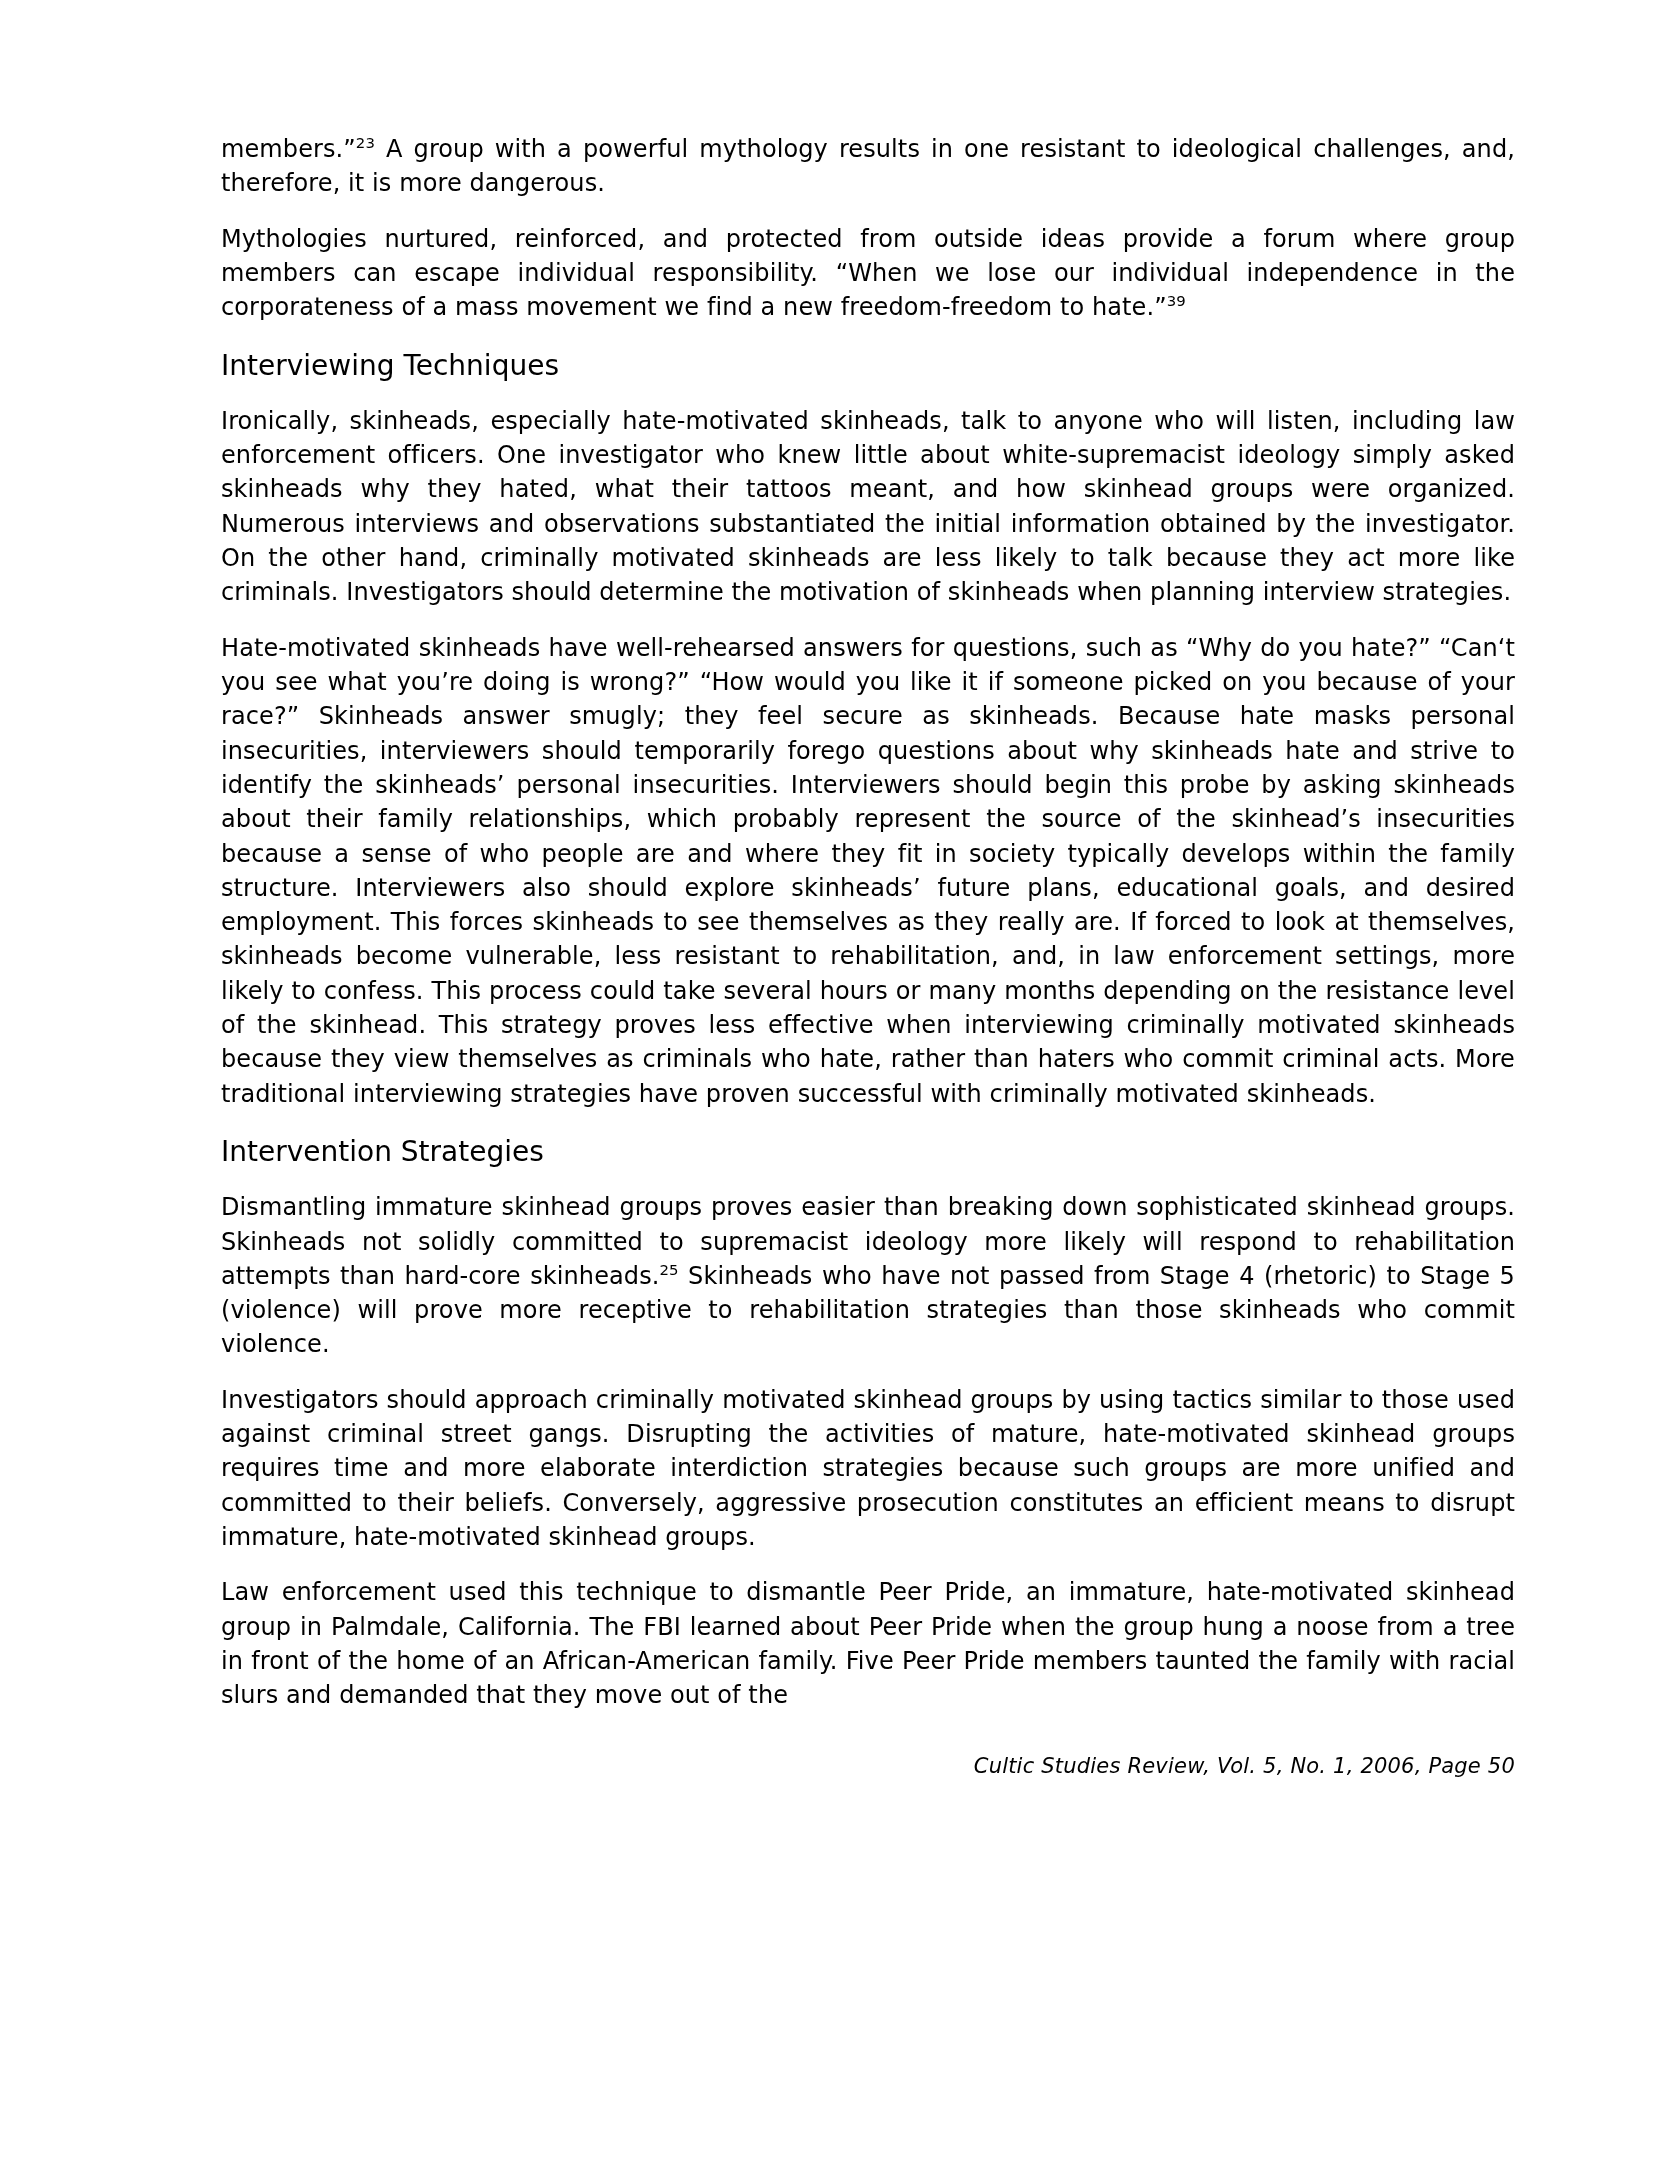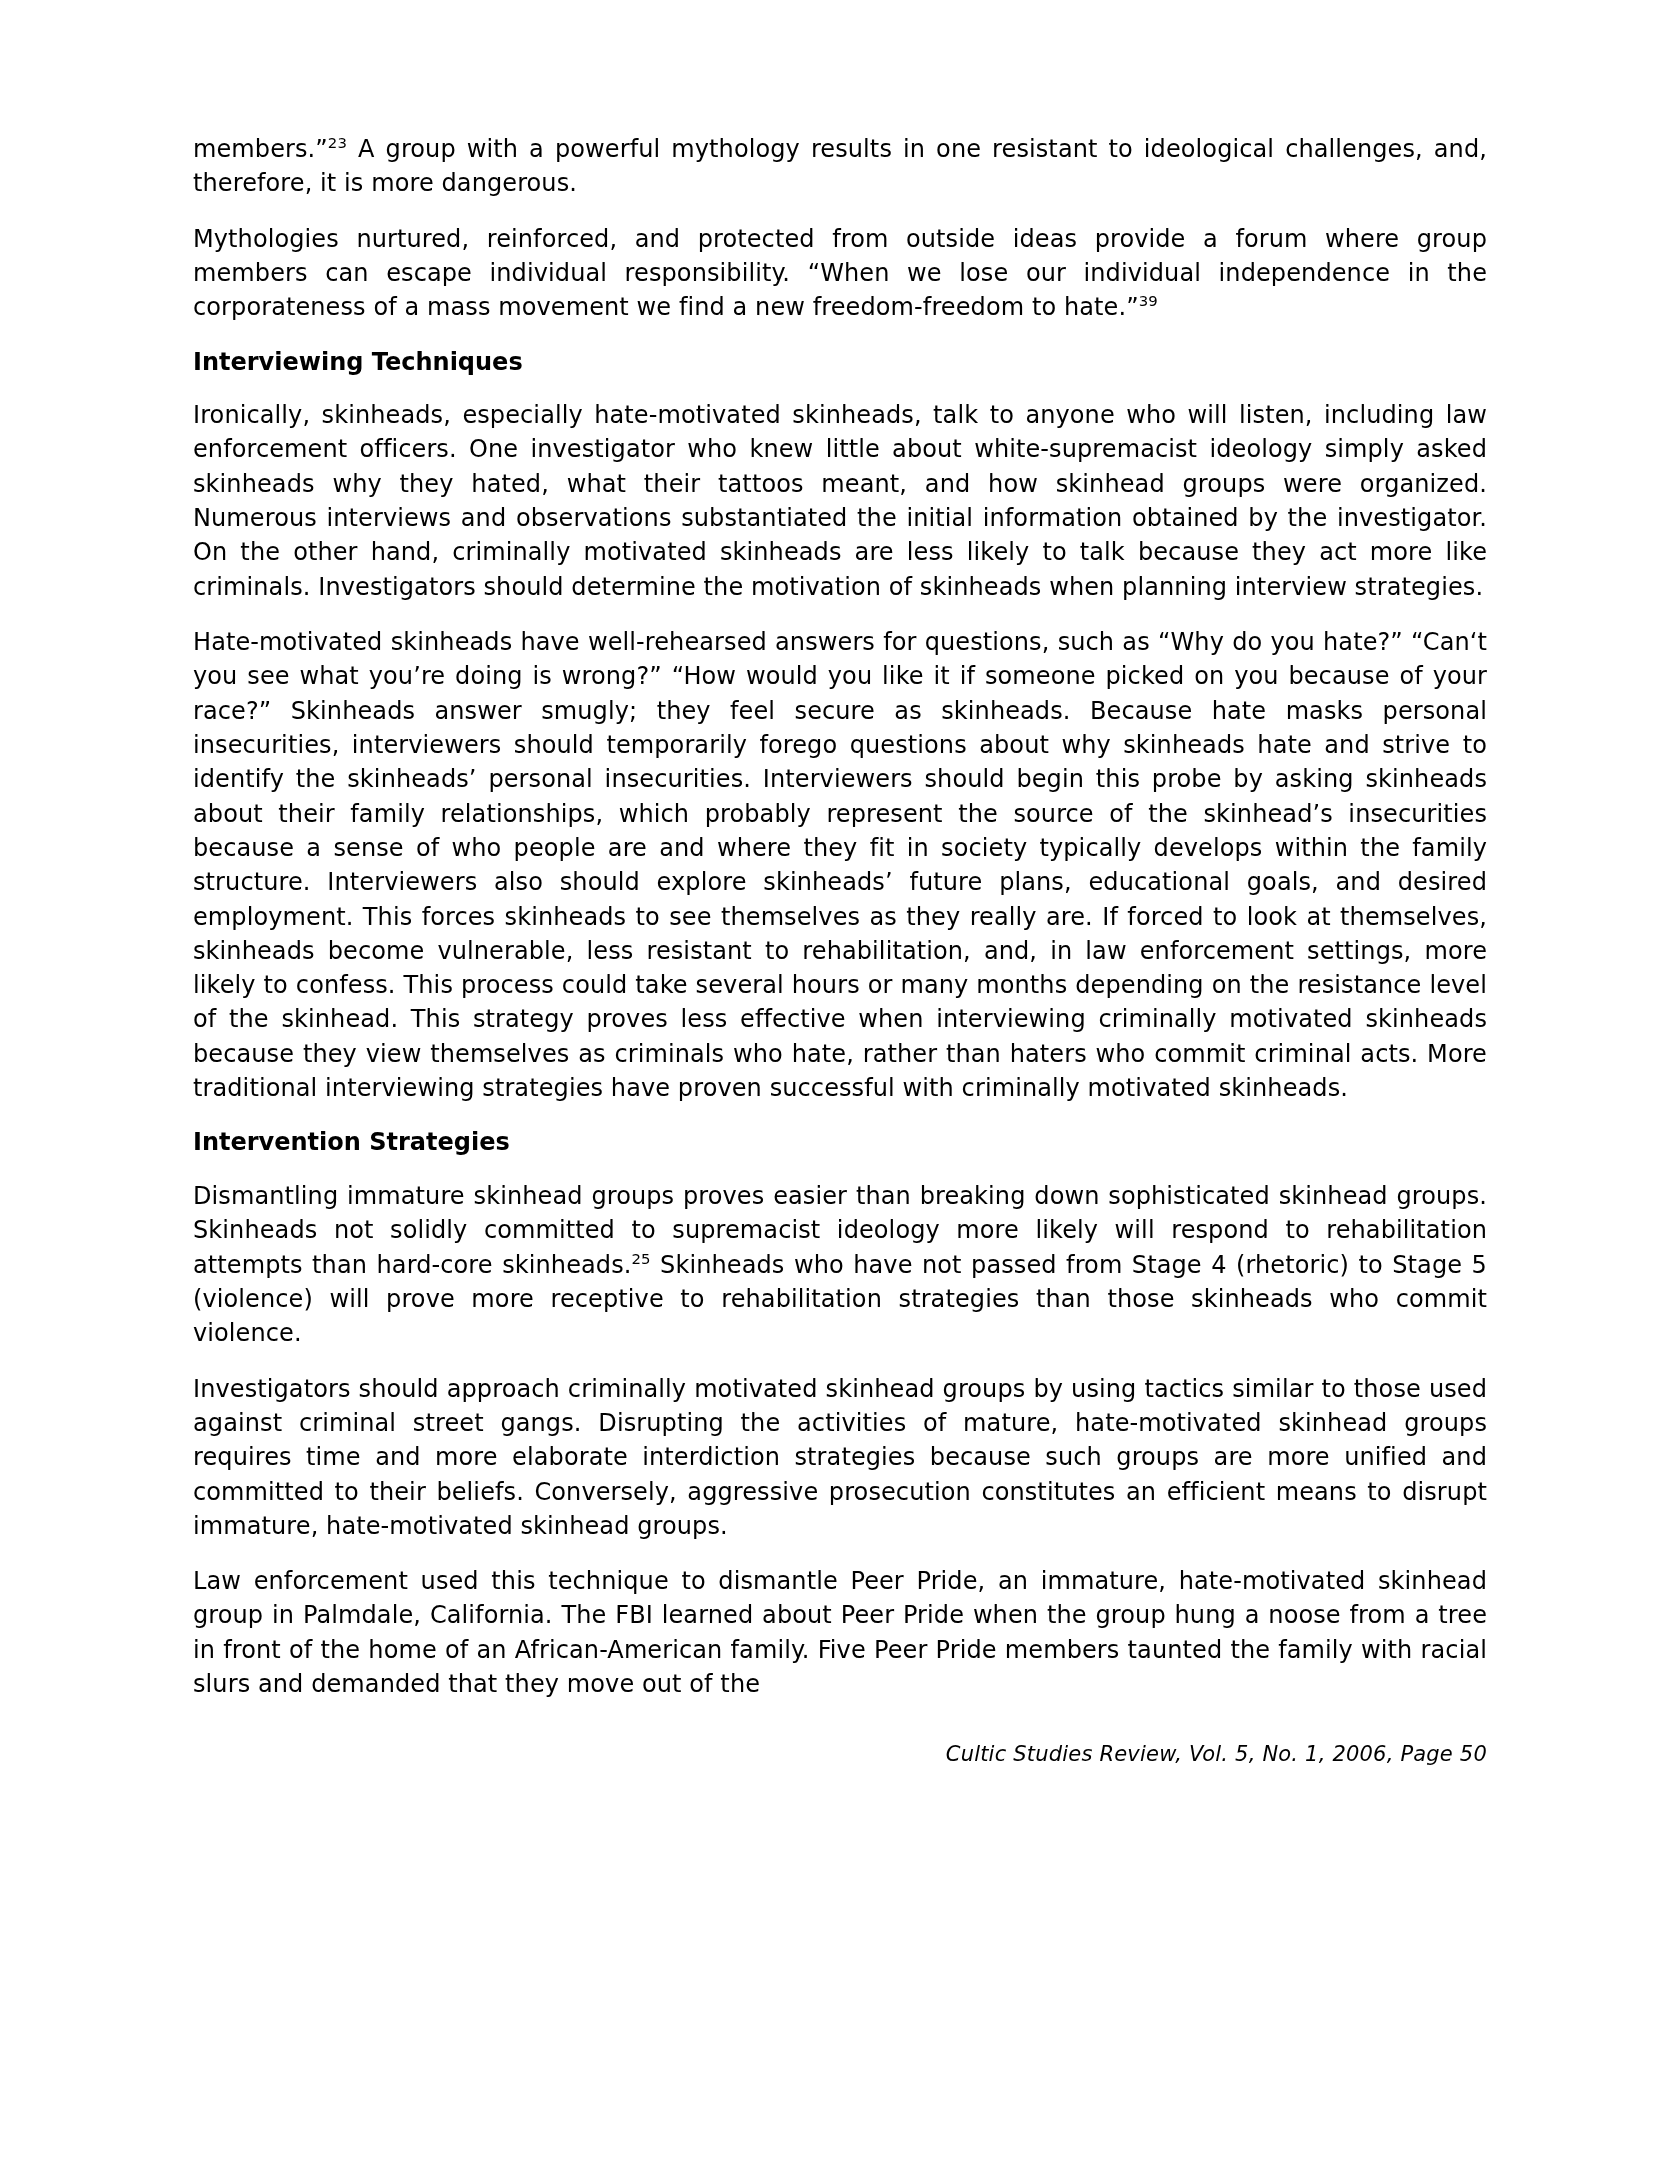--- a/index.html
+++ b/index.html
@@ -15,34 +15,35 @@
   }
   .page {
     position: relative;
     width: 1680px;
     min-height: 2174px;
     box-sizing: border-box;
     padding: 132px 193px 56px 193px;
   }
   .content {
     width: 1294px;
+    margin-left: 28px;
   }
   p.body-text {
     margin: 0 0 21px 0;
     font-size: 24px;
     line-height: 1.43;
     text-align: justify;
     text-justify: inter-word;
     letter-spacing: 0.1px;
   }
   h2.heading {
     margin: 5.6px 0 19px 0;
-    font-size: 24px;
+    font-size: 28px;
     line-height: 1.4;
-    font-weight: bold;
+    font-weight: normal;
     text-align: left;
   }
   sup {
     font-size: 0.62em;
     vertical-align: super;
     line-height: 0;
   }
   .footer {
     margin-top: 41px;
     text-align: right;

